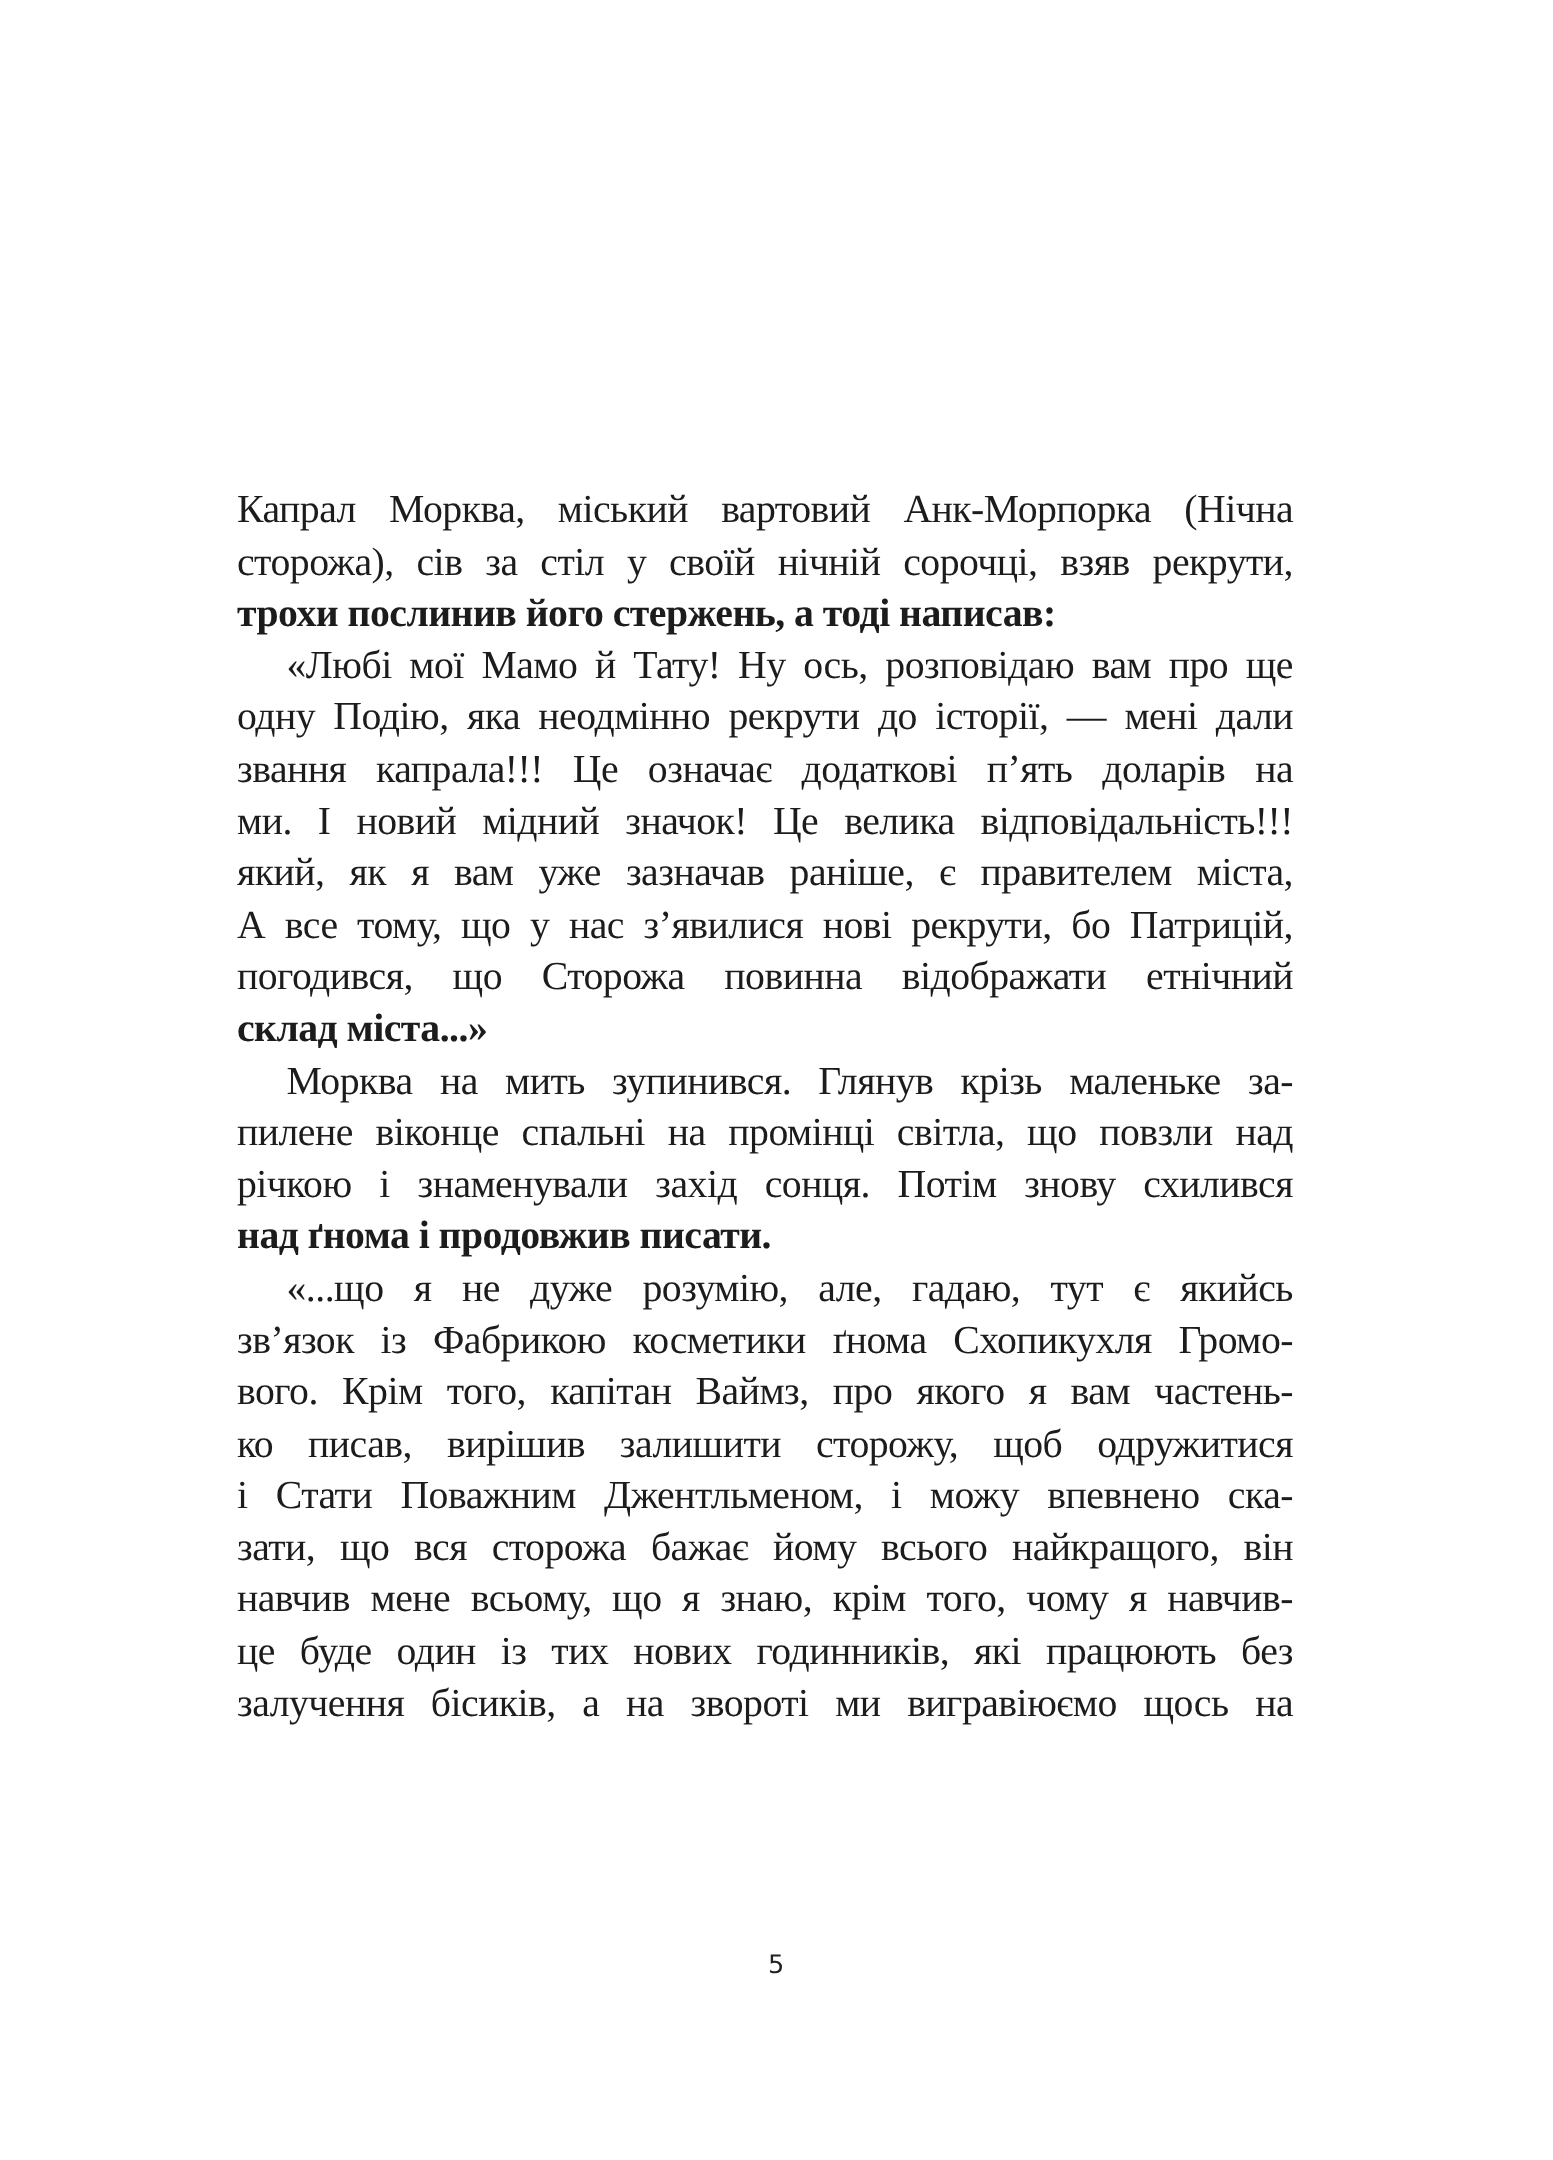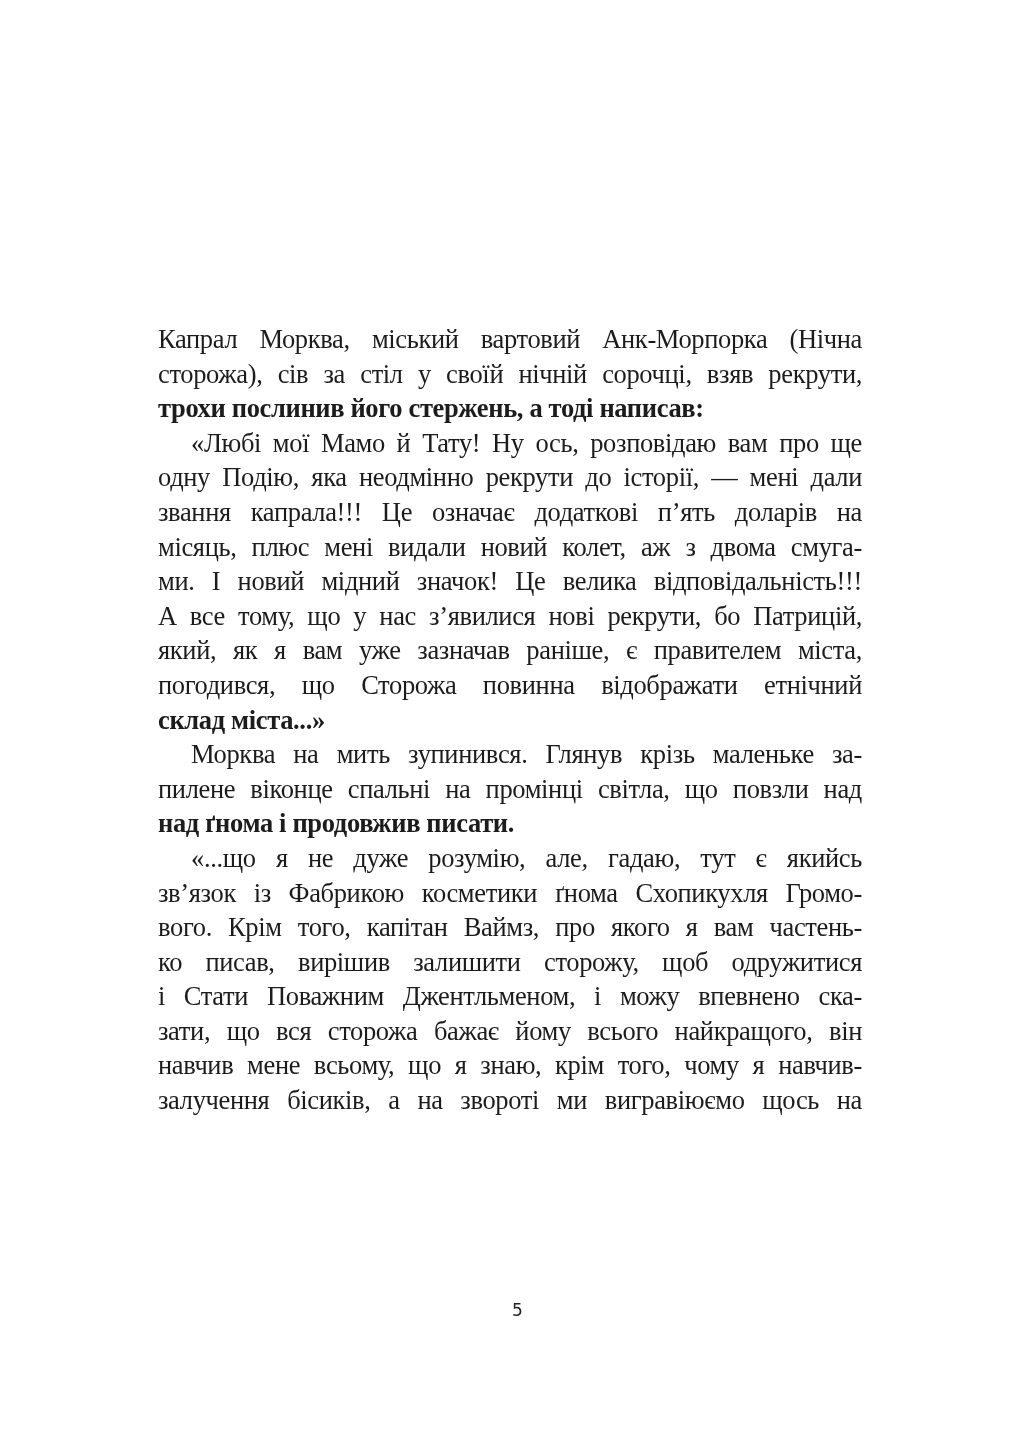--- a/index.html
+++ b/index.html
@@ -63,35 +63,36 @@
 <div class="page">
   <div class="text-block">
 
     <span class="line">Капрал Морква, міський вартовий Анк-Морпорка (Нічна</span>
     <span class="line">сторожа), сів за стіл у своїй нічній сорочці, взяв рекрути,</span>
     <span class="line last">трохи послинив його стержень, а тоді написав:</span>
 
     <span class="line indent">«Любі мої Мамо й Тату! Ну ось, розповідаю вам про ще</span>
     <span class="line">одну Подію, яка неодмінно рекрути до історії, — мені дали</span>
     <span class="line">звання капрала!!! Це означає додаткові п’ять доларів на</span>
-    <span class="line">місяць, плюс мені видали новий колет, аж з двома смуга-</span>
     <span class="line">ми. І новий мідний значок! Це велика відповідальність!!!</span>
+    <span class="line">який, як я вам уже зазначав раніше, є правителем міста,</span>
     <span class="line">А все тому, що у нас з’явилися нові рекрути, бо Патрицій,</span>
-    <span class="line">який, як я вам уже зазначав раніше, є правителем міста,</span>
     <span class="line">погодився, що Сторожа повинна відображати етнічний</span>
     <span class="line last">склад міста...»</span>
 
     <span class="line indent">Морква на мить зупинився. Глянув крізь маленьке за-</span>
     <span class="line">пилене віконце спальні на промінці світла, що повзли над</span>
+    <span class="line">річкою і знаменували захід сонця. Потім знову схилився</span>
     <span class="line last">над ґнома і продовжив писати.</span>
 
     <span class="line indent">«...що я не дуже розумію, але, гадаю, тут є якийсь</span>
     <span class="line">зв’язок із Фабрикою косметики ґнома Схопикухля Громо-</span>
     <span class="line">вого. Крім того, капітан Ваймз, про якого я вам частень-</span>
     <span class="line">ко писав, вирішив залишити сторожу, щоб одружитися</span>
     <span class="line">і Стати Поважним Джентльменом, і можу впевнено ска-</span>
     <span class="line">зати, що вся сторожа бажає йому всього найкращого, він</span>
     <span class="line">навчив мене всьому, що я знаю, крім того, чому я навчив-</span>
+    <span class="line">це буде один із тих нових годинників, які працюють без</span>
     <span class="line">залучення бісиків, а на звороті ми вигравіюємо щось на</span>
   </div>
 
   <div class="page-number">5</div>
 </div>
 
 </body></html>

